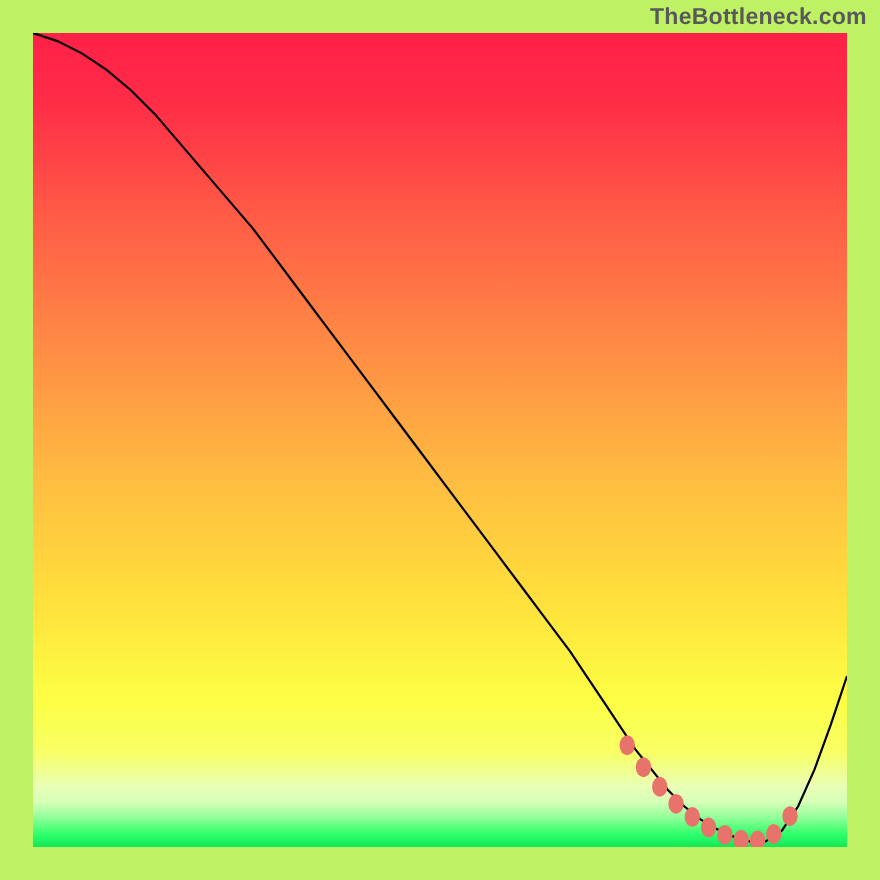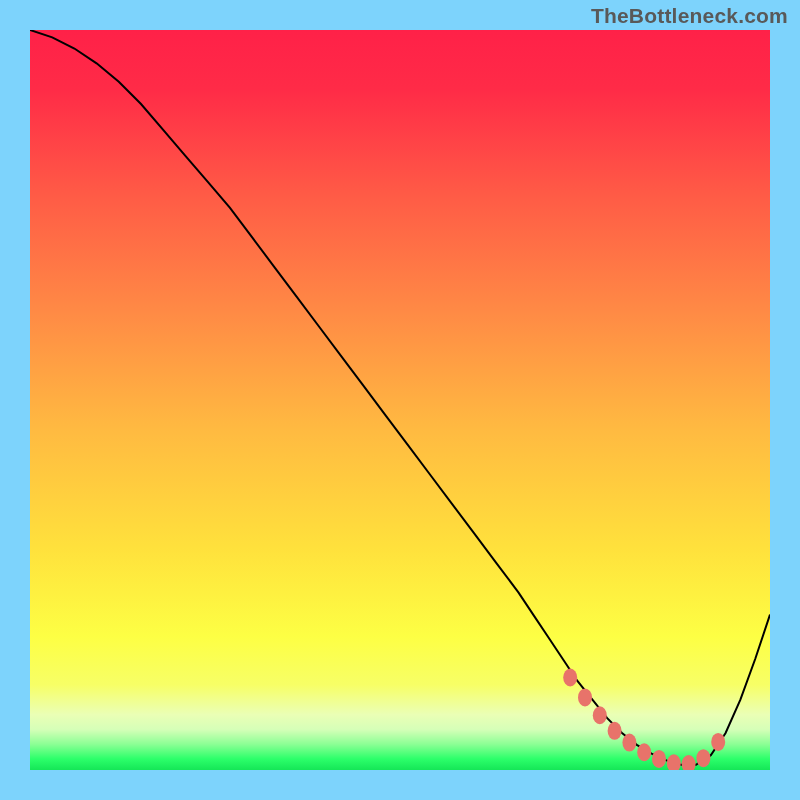--- a/index.html
+++ b/index.html
@@ -8,21 +8,21 @@
     width: 800px;
     height: 800px;
     background: #000;
     overflow: hidden;
     font-family: Arial, Helvetica, sans-serif;
   }
   .stage {
     position: relative;
     width: 800px;
     height: 800px;
-    background: #7dd3fc;
+    background: #bef264;
   }
   .watermark {
     position: absolute;
     top: 4px;
     right: 12px;
     color: #595959;
     font-size: 21px;
     font-weight: 600;
     letter-spacing: 0.2px;
     z-index: 5;

